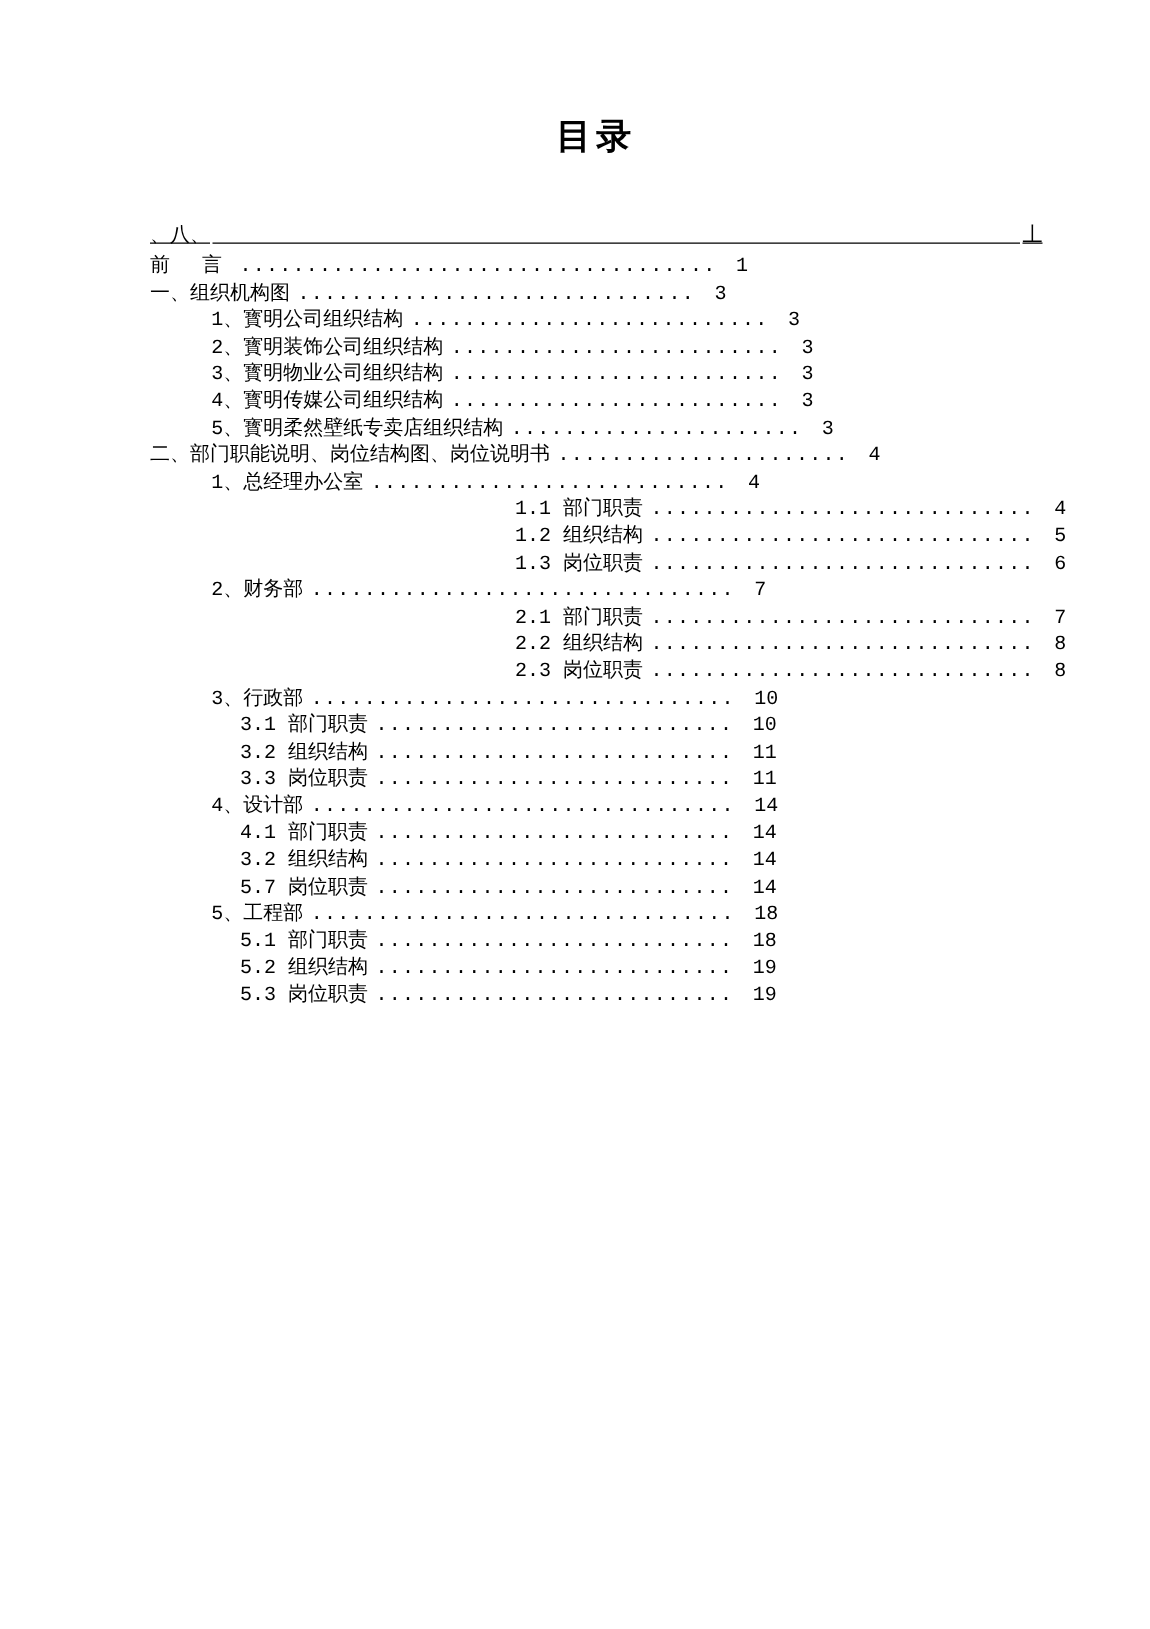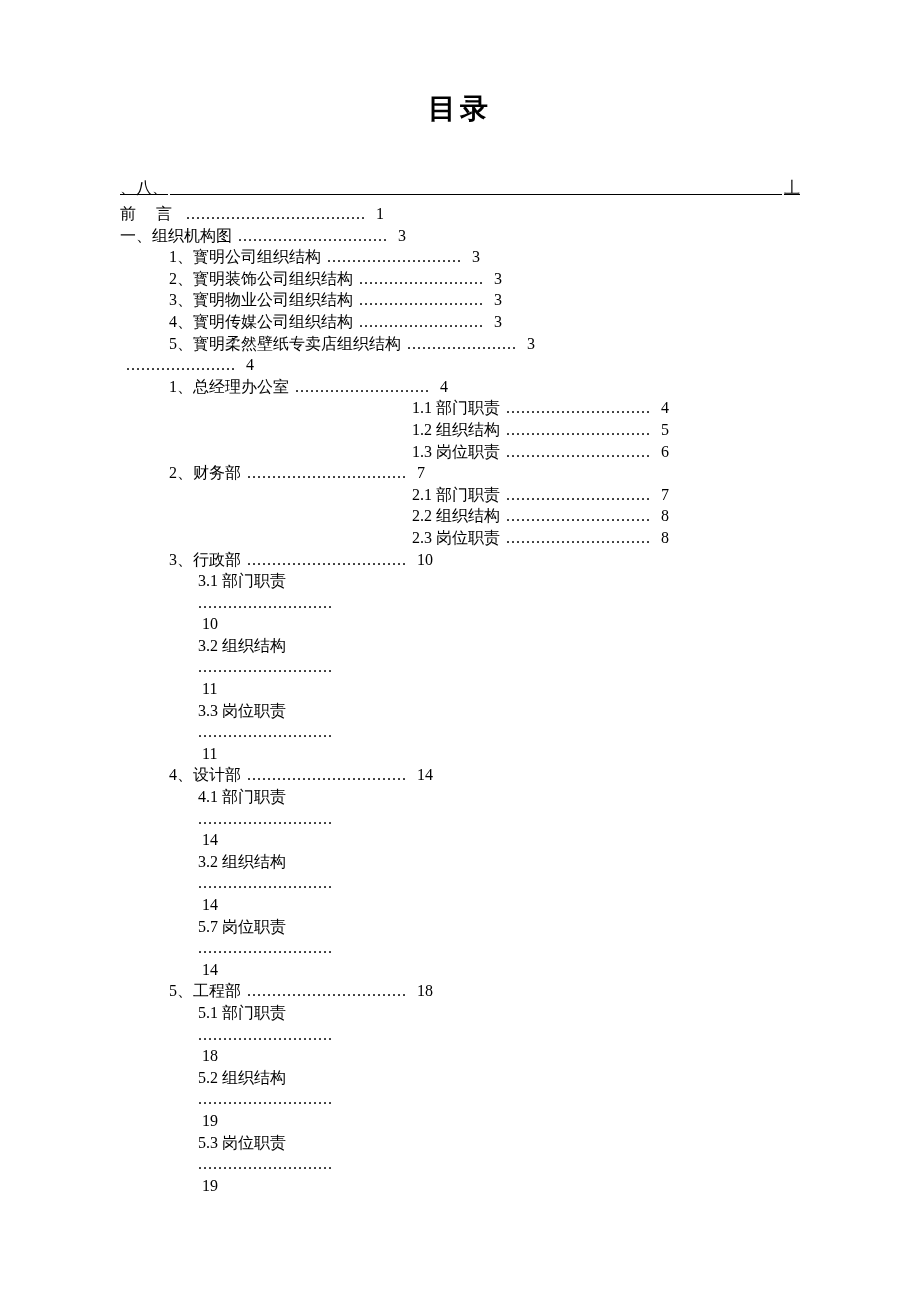--- a/index.html
+++ b/index.html
@@ -6,21 +6,21 @@
       font-family: "SimSun", serif;
       background: #fff;
       margin: 0;
       width: 920px;
       height: 1303px;
       position: relative;
       color: #000;
       font-size: 16px;
     }
     .page {
-      padding: 90px 120px 0 120px;
+      padding: 90px 86px 0 120px;
     }
     .title {
       text-align: center;
       font-size: 28px;
       font-weight: bold;
       margin-bottom: 50px;
       letter-spacing: 4px;
     }
     .rule-row {
       display: flex;
@@ -39,38 +39,39 @@
     }
     .rule-right {
       text-decoration: underline;
       white-space: pre;
     }
     .toc-line {
       display: flex;
       align-items: baseline;
       line-height: 1.35;
       white-space: nowrap;
+      font-family: Liberation Mono, monospace;
     }
     .toc-label {
       white-space: pre;
     }
     .toc-dots {
       flex: 0 0 auto;
       overflow: hidden;
       letter-spacing: 1px;
       margin: 0 6px;
       white-space: nowrap;
     }
     .toc-pg {
       white-space: pre;
       min-width: 1.6em;
     }
     .indent-0 { margin-left: 0; }
     .indent-1 { margin-left: 49px; }
-    .indent-2 { margin-left: 72px; flex-direction: column; }
+    .indent-2 { margin-left: 72px; }
     .indent-3 { margin-left: 292px; }
     .w-short .toc-dots::before { content: "...................................."; }
     .w-med   .toc-dots::before { content: "................................"; }
     .w-med2  .toc-dots::before { content: ".............................."; }
     .w-long  .toc-dots::before { content: "..........................."; }
     .w-sub   .toc-dots::before { content: "........................."; }
     .w-sub2  .toc-dots::before { content: "......................"; }
     .w-deep  .toc-dots::before { content: "............................."; }
     .spaced { letter-spacing: 8px; }
     #toc-body { }
@@ -117,20 +118,21 @@
         <span class="toc-label">4、寳明传媒公司组织结构</span>
         <span class="toc-dots"></span>
         <span class="toc-pg"> 3</span>
       </div>
       <div class="toc-line indent-1 w-sub2">
         <span class="toc-label">5、寳明柔然壁纸专卖店组织结构</span>
         <span class="toc-dots"></span>
         <span class="toc-pg"> 3</span>
       </div>
       <div class="toc-line indent-0 w-sub2">
+        <span class="toc-label">二、部门职能说明、岗位结构图、岗位说明书</span>
         <span class="toc-dots"></span>
         <span class="toc-pg"> 4</span>
       </div>
       <div class="toc-line indent-1 w-long">
         <span class="toc-label">1、总经理办公室</span>
         <span class="toc-dots"></span>
         <span class="toc-pg"> 4</span>
       </div>
       <div class="toc-line indent-3 w-deep">
         <span class="toc-label">1.1 部门职责</span>

